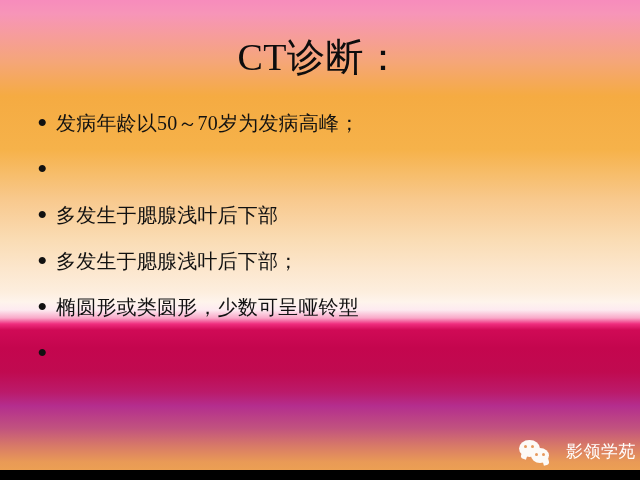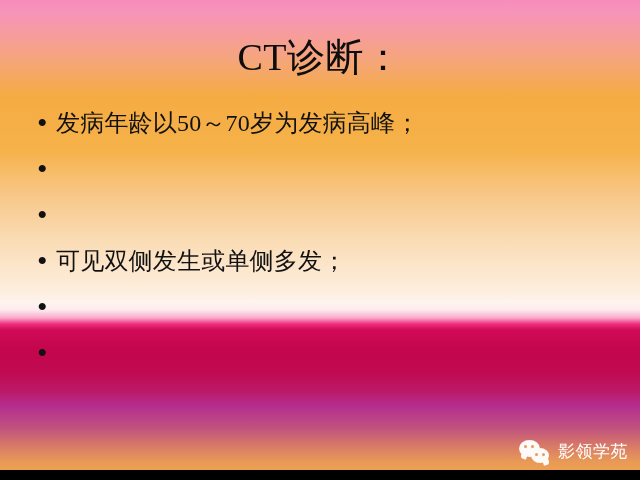--- a/index.html
+++ b/index.html
@@ -72,37 +72,37 @@
     width: 26px;
     flex: 0 0 26px;
     font-size: 30px;
     line-height: 44px;
     color: #111;
     text-align: left;
     padding-left: 7px;
     box-sizing: border-box;
   }
   .bullet-text {
-    font-size: 24px;
+    font-size: 20px;
     line-height: 44px;
     color: #111;
     white-space: nowrap;
     letter-spacing: 0.2px;
   }
 
   
   #watermark {
     position: absolute;
     left: 519px;
     top: 436px;
     width: 110px;
     height: 32px;
     display: flex;
     align-items: center;
-    gap: 8px;
+    gap: 16px;
   }
   #wechat-icon {
     position: relative;
     width: 31px;
     height: 24px;
     flex: 0 0 31px;
   }
   #wechat-icon .bub-big {
     position: absolute;
     left: 0;
@@ -175,29 +175,31 @@
       <span class="bullet-marker">•</span>
       <span class="bullet-text">发病年龄以50～70岁为发病高峰；</span>
     </div>
 
     <div class="bullet-row">
       <span class="bullet-marker">•</span>
     </div>
 
     <div class="bullet-row">
       <span class="bullet-marker">•</span>
-    </div>
-
-    <div class="bullet-row">
-      <span class="bullet-marker">•</span>
-      <span class="bullet-text">可见双侧发生或单侧多发；</span>
-    </div>
-
-    <div class="bullet-row">
-      <span class="bullet-marker">•</span>
+      <span class="bullet-text">多发生于腮腺浅叶后下部</span>
+    </div>
+
+    <div class="bullet-row">
+      <span class="bullet-marker">•</span>
+      <span class="bullet-text">多发生于腮腺浅叶后下部；</span>
+    </div>
+
+    <div class="bullet-row">
+      <span class="bullet-marker">•</span>
+      <span class="bullet-text">椭圆形或类圆形，少数可呈哑铃型</span>
     </div>
 
     <div class="bullet-row">
       <span class="bullet-marker">•</span>
     </div>
 
   </div>
 
   <div id="watermark">
     <span id="wechat-icon">

